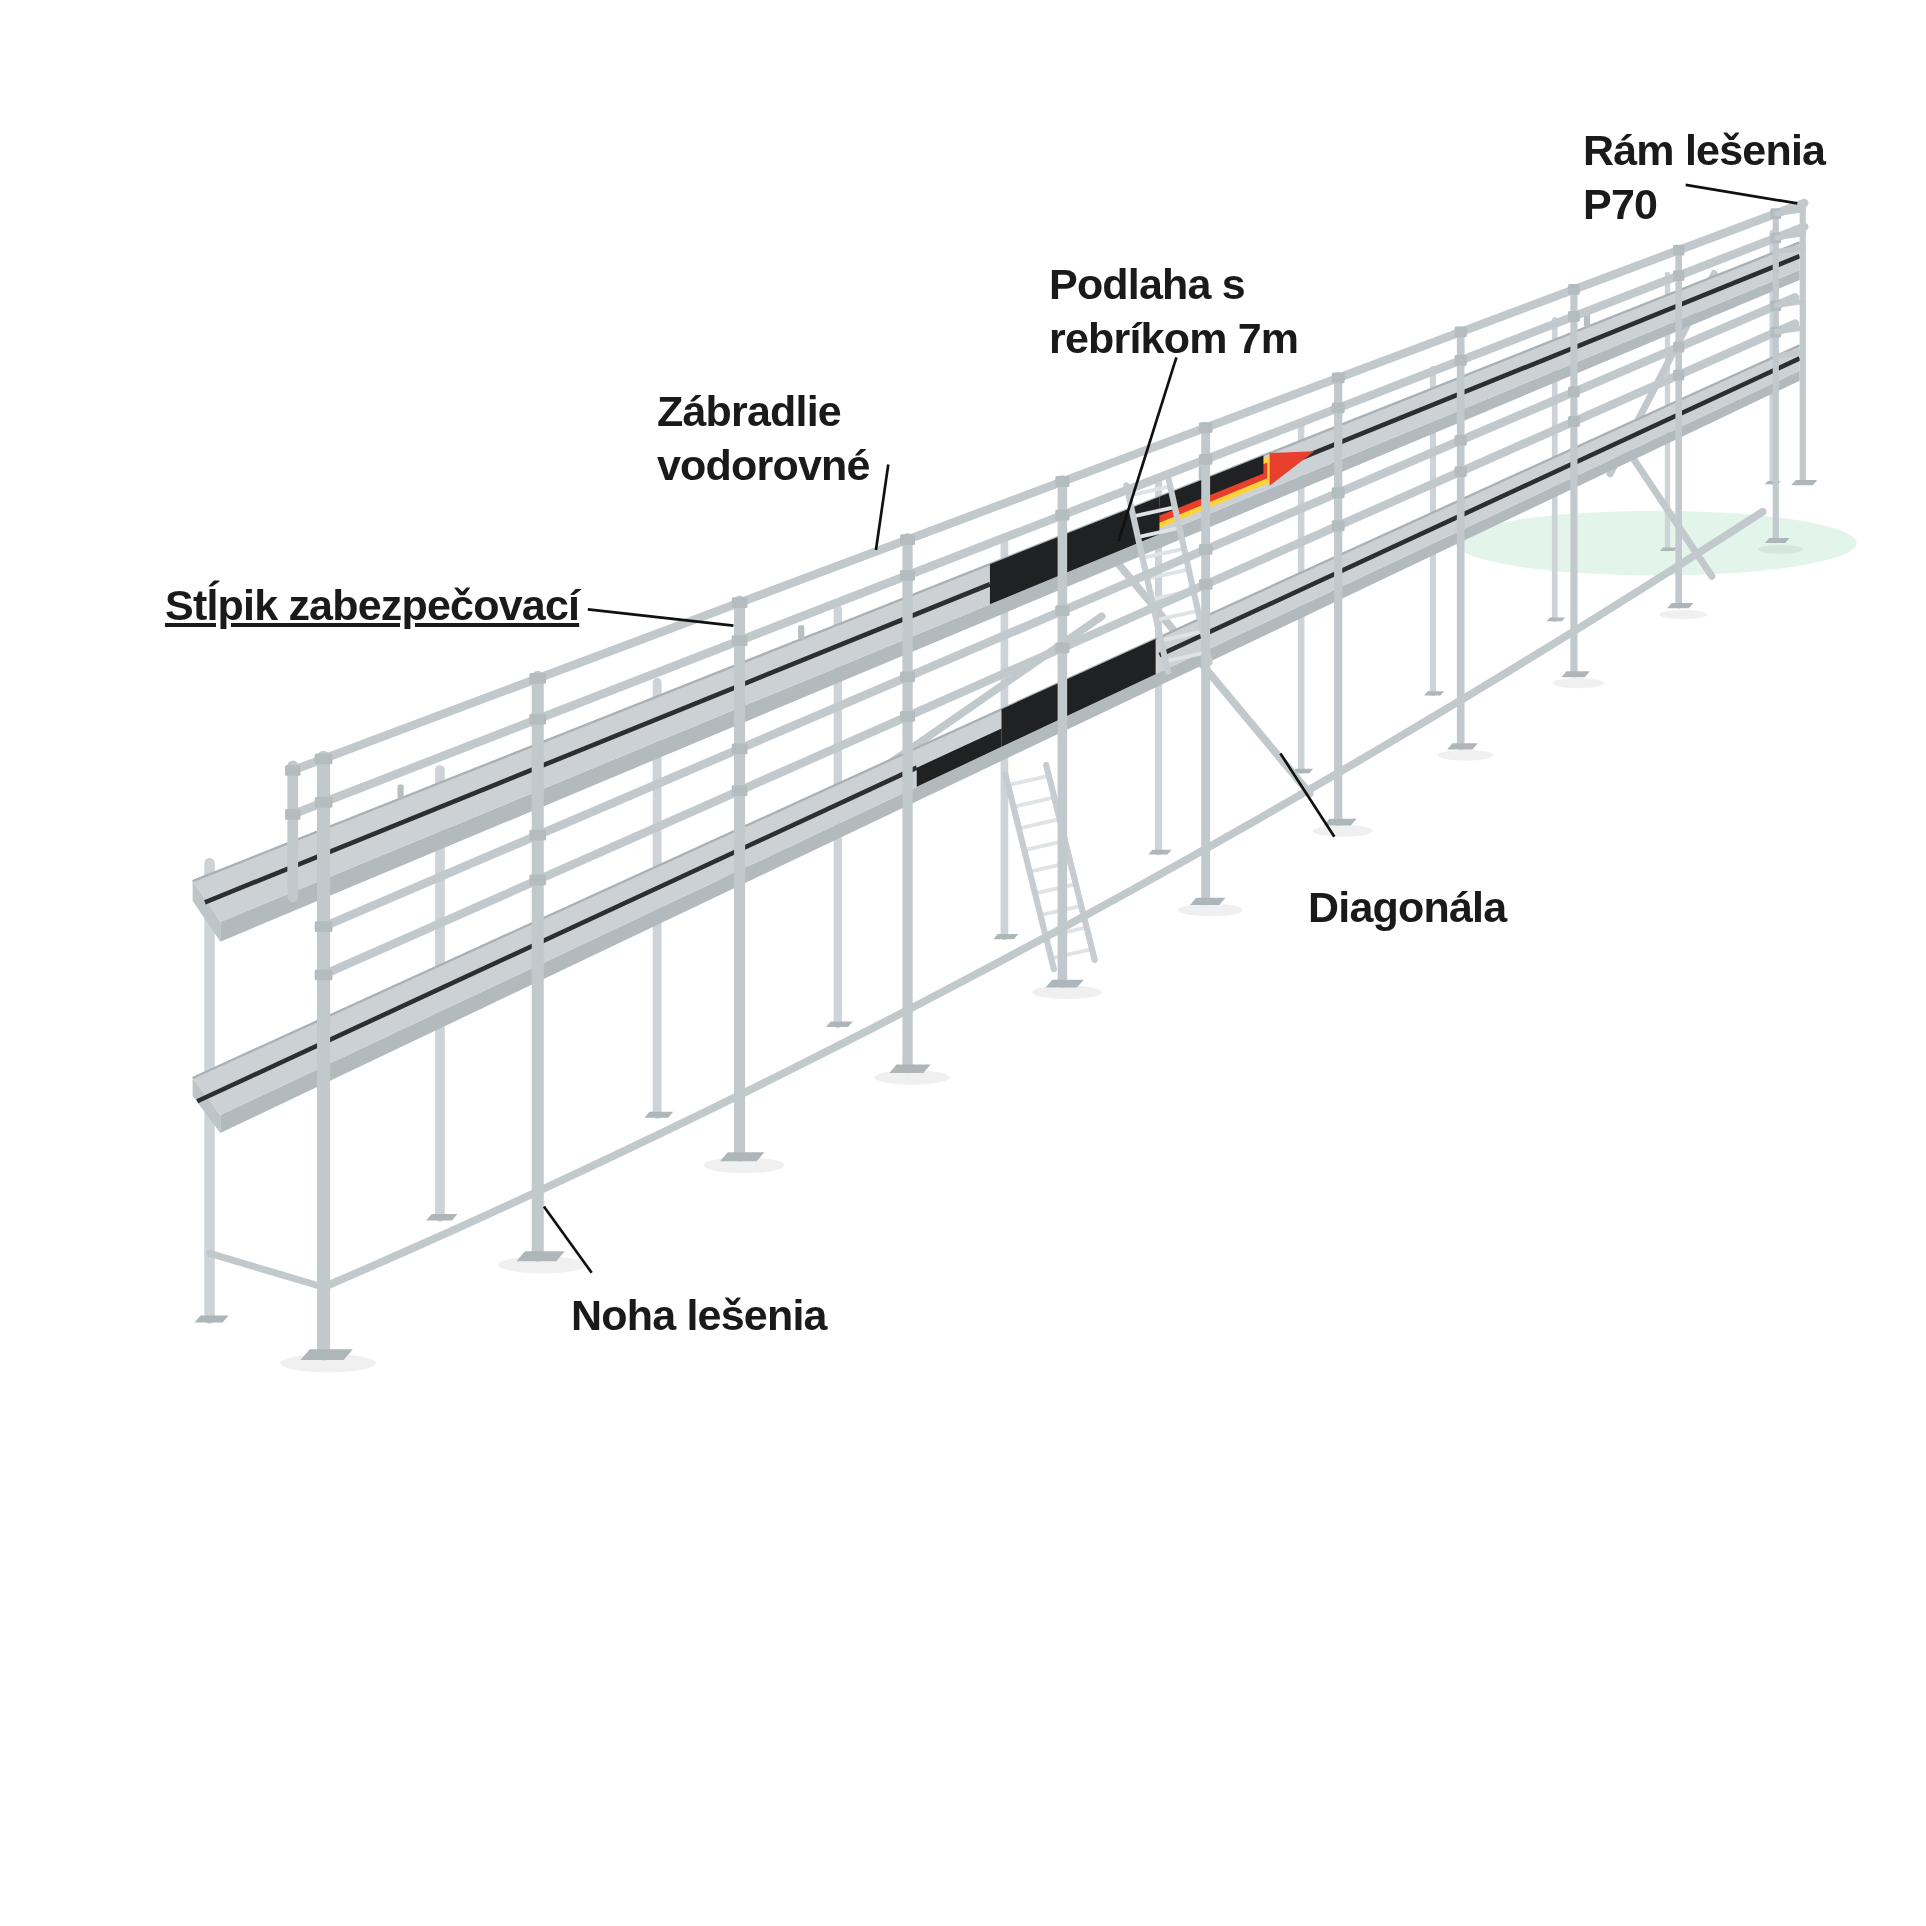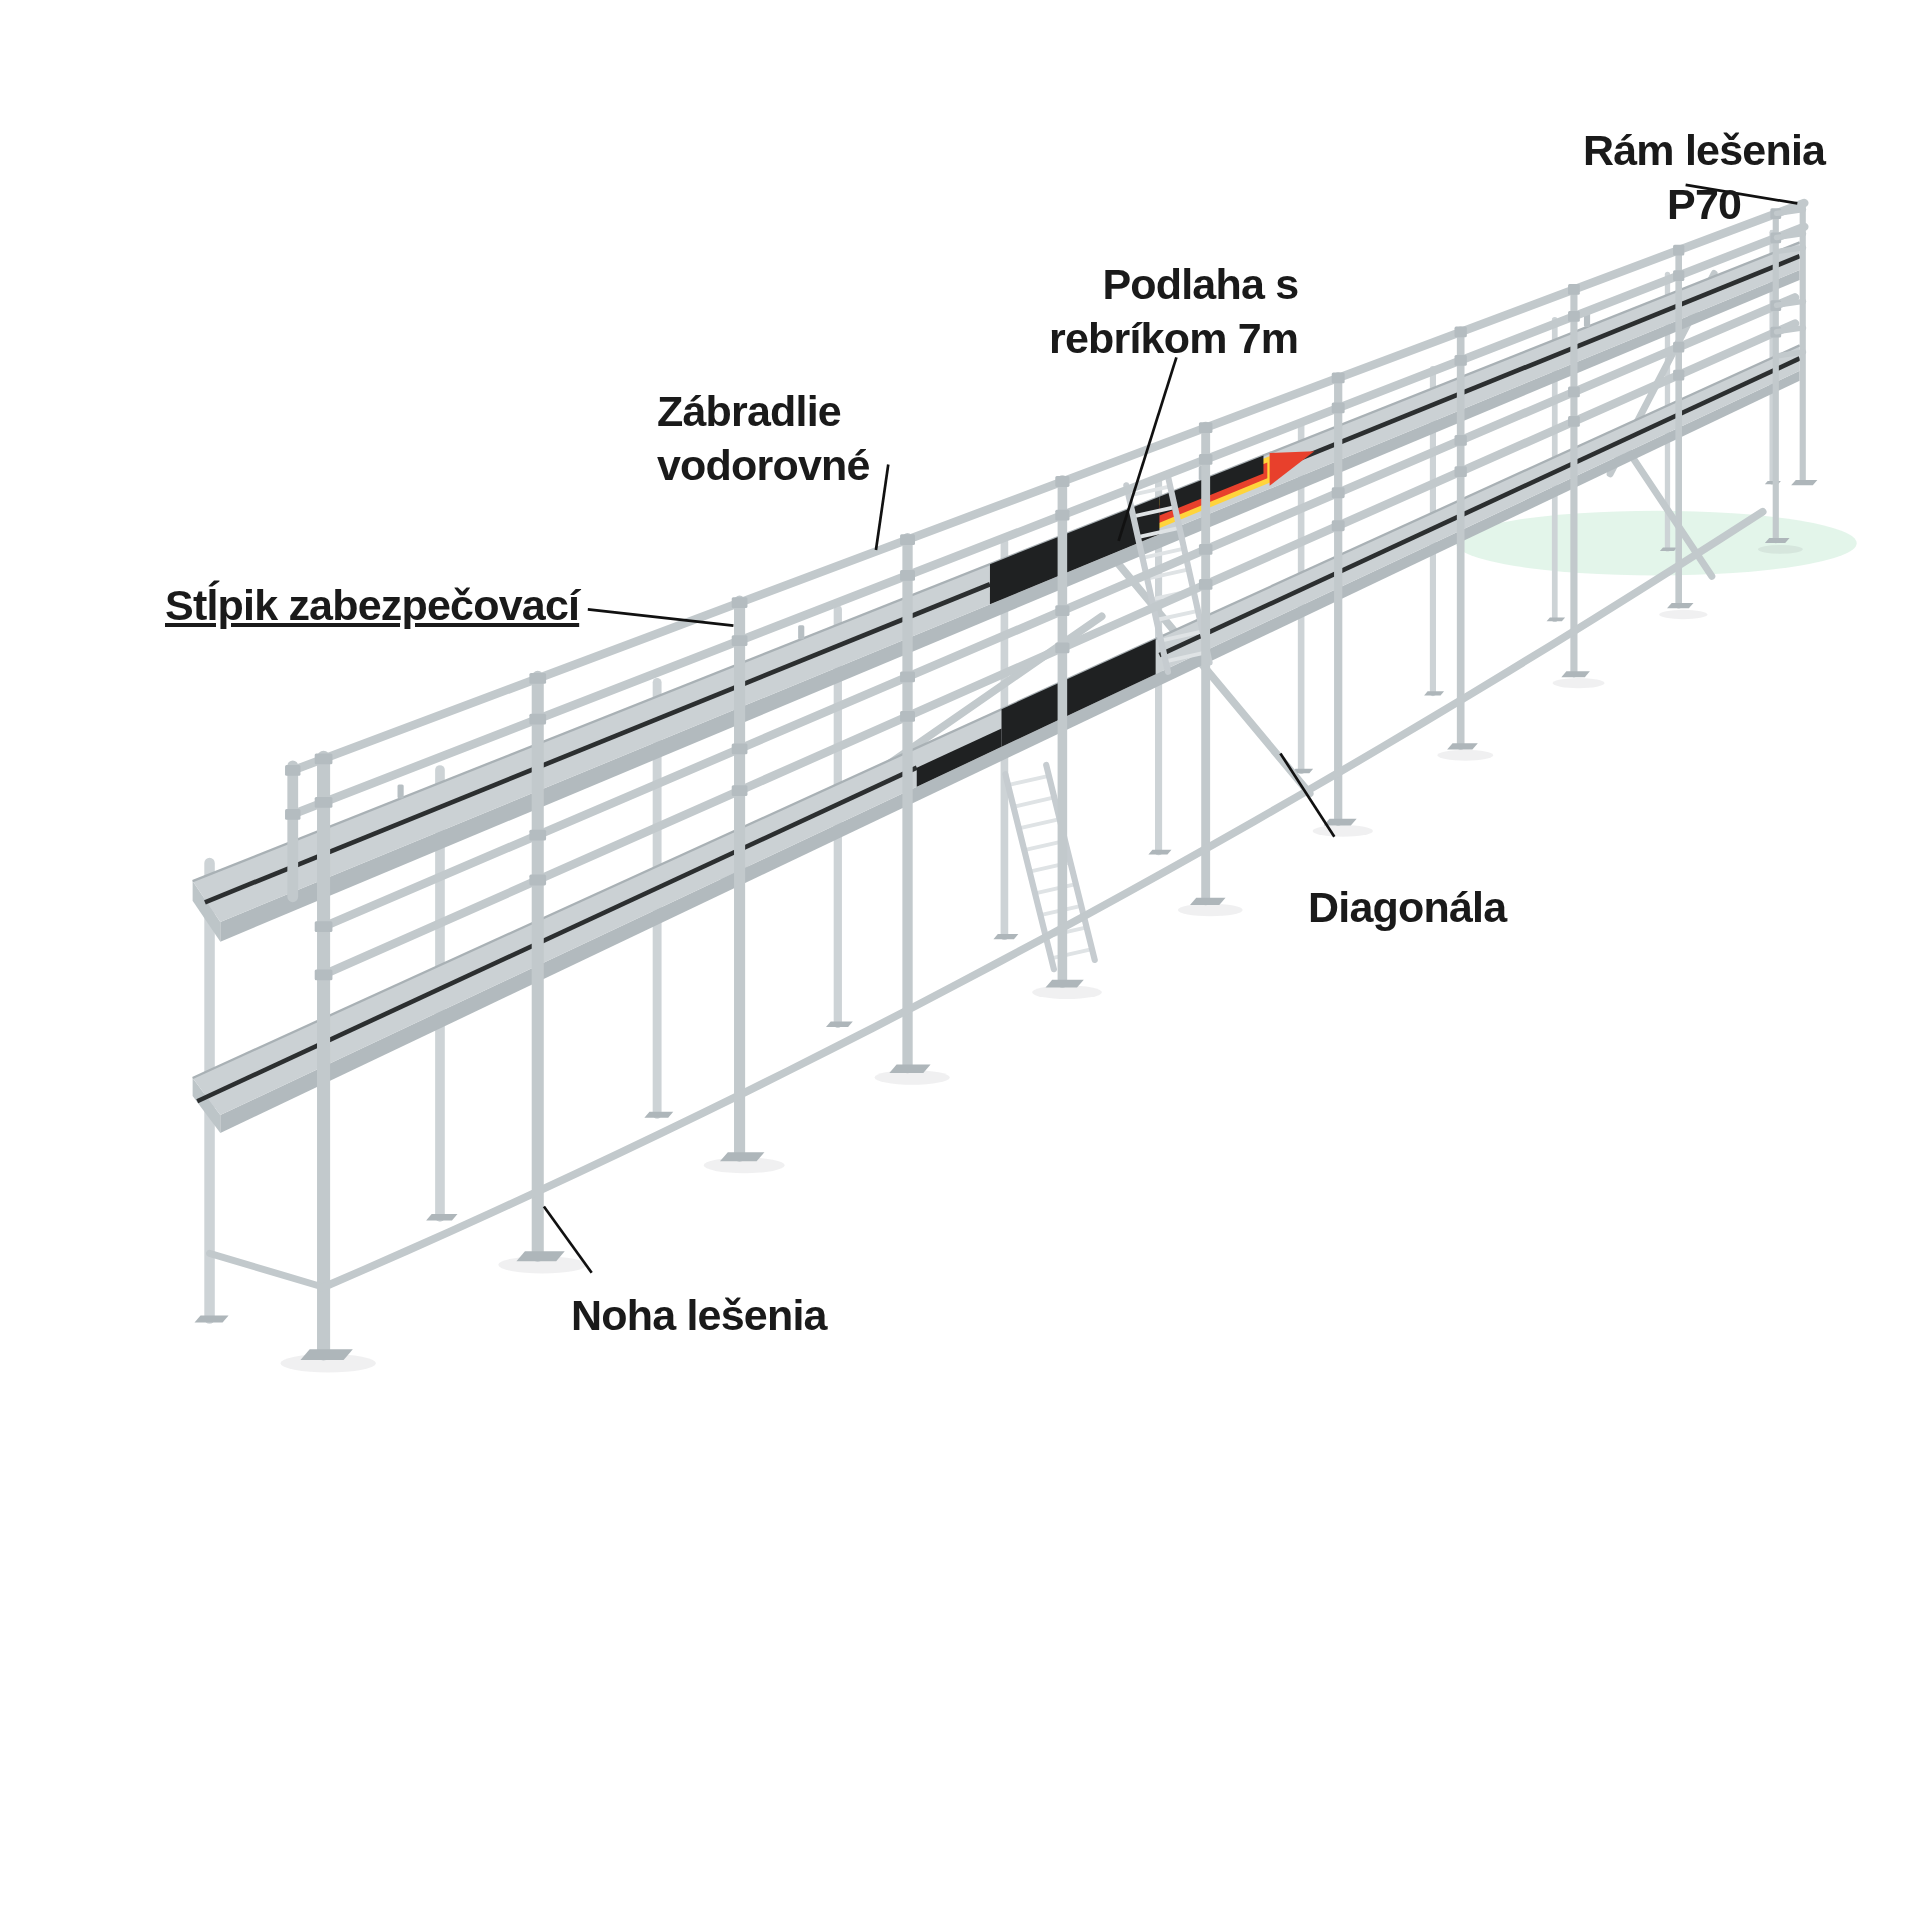--- a/index.html
+++ b/index.html
@@ -219,26 +219,26 @@
       <g>
         <line x1="2188" y1="240" x2="2333" y2="264" stroke="#111111" stroke-width="3.5" stroke-linecap="butt"></line>
         <line x1="1527" y1="464" x2="1452" y2="702" stroke="#111111" stroke-width="3.5" stroke-linecap="butt"></line>
         <line x1="1153" y1="603" x2="1137" y2="714" stroke="#111111" stroke-width="3.5" stroke-linecap="butt"></line>
         <line x1="763" y1="791" x2="952" y2="812" stroke="#111111" stroke-width="3.5" stroke-linecap="butt"></line>
         <line x1="1732" y1="1086" x2="1662" y2="978" stroke="#111111" stroke-width="3.5" stroke-linecap="butt"></line>
         <line x1="768" y1="1652" x2="706" y2="1566" stroke="#111111" stroke-width="3.5" stroke-linecap="butt"></line>
       </g>
     </svg>
 
-  <div class="label" style="left:1583px;top:123px;text-align:center;">
+  <div class="label" style="left:1583px;top:123px;">
     <span class="ln">Rám lešenia</span>
     <span class="ln">P70</span>
   </div>
 
-  <div class="label" style="left:1049px;top:257px;text-align:right;">
+  <div class="label" style="left:1049px;top:257px;">
     <span class="ln">Podlaha s</span>
     <span class="ln">rebríkom 7m</span>
   </div>
 
   <div class="label" style="left:657px;top:384px;">
     <span class="ln">Zábradlie</span>
     <span class="ln">vodorovné</span>
   </div>
 
   <div class="label" style="left:165px;top:578px;text-decoration:underline;">

